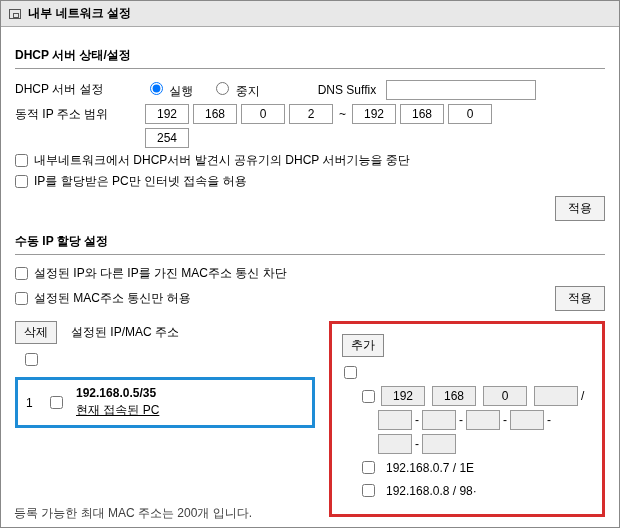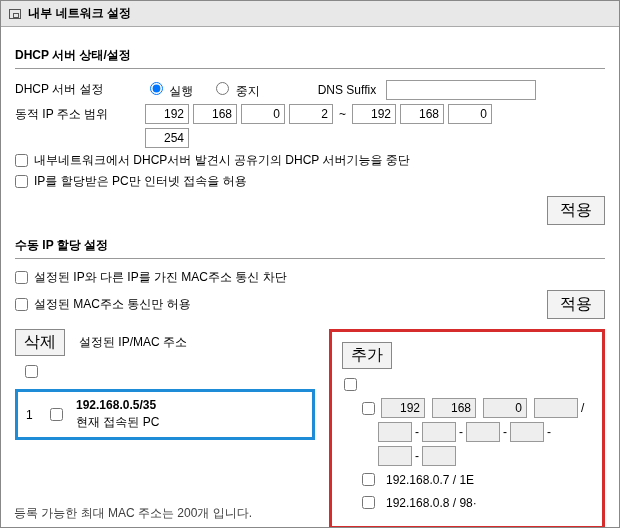--- a/index.html
+++ b/index.html
@@ -42,51 +42,51 @@
     margin-top: 12px;
   }
   .row { display: flex; align-items: center; margin-bottom: 4px; }
   .label-col { width: 130px; }
   input[type=text] {
     border: 1px solid #999;
     height: 20px;
     padding: 1px 4px;
     font-size: 12px;
   }
-  .oct { width: 44px; text-align: right; }
+  .oct { width: 44px; text-align: center; }
   .oct + .oct { margin-left: 4px; }
   .sep { margin: 0 6px; }
   .radio-lbl { margin-right: 18px; }
   .chk-row { display: flex; align-items: flex-start; margin: 4px 0; }
   .chk-row input { margin: 2px 6px 0 0; }
   .btn {
     border: 1px solid #888;
     background: #f3f3f3;
     padding: 3px 12px;
     cursor: pointer;
-    font-size: 16px;
+    font-size: 12px;
   }
   .btn-sm { padding: 2px 8px; }
   .right-btn-row { text-align: right; margin-top: 6px; }
   .cols { display: flex; gap: 14px; margin-top: 10px; }
   .col-left { flex: 0 0 300px; }
   .col-right { flex: 1; border: 3px solid #d62c2c; padding: 10px; position: relative; }
   .hdr-row { display: flex; align-items: center; gap: 8px; margin-bottom: 6px; }
   .hdr-row .hdr-label { font-weight: normal; margin-left: 6px; }
   .selected-box {
     border: 3px solid #1e8cd6;
     margin-top: 8px;
     padding: 6px 8px;
     display: flex;
     align-items: center;
     gap: 10px;
   }
   .selected-box .num { width: 10px; }
   .info .ip { font-weight: bold; }
-  .info .desc { margin-top: 2px; }
+  .info .desc { margin-top: 2px; text-decoration: underline; }
   .ip-field-row { display:flex; align-items:center; gap:3px; margin-bottom:4px; }
   .list-row { display:flex; align-items:center; gap:8px; margin:4px 0 4px 16px; }
   .footer {
     position: absolute;
     left: 14px;
     bottom: 6px;
     color: #404040;
   }
 </style>
 </head>

